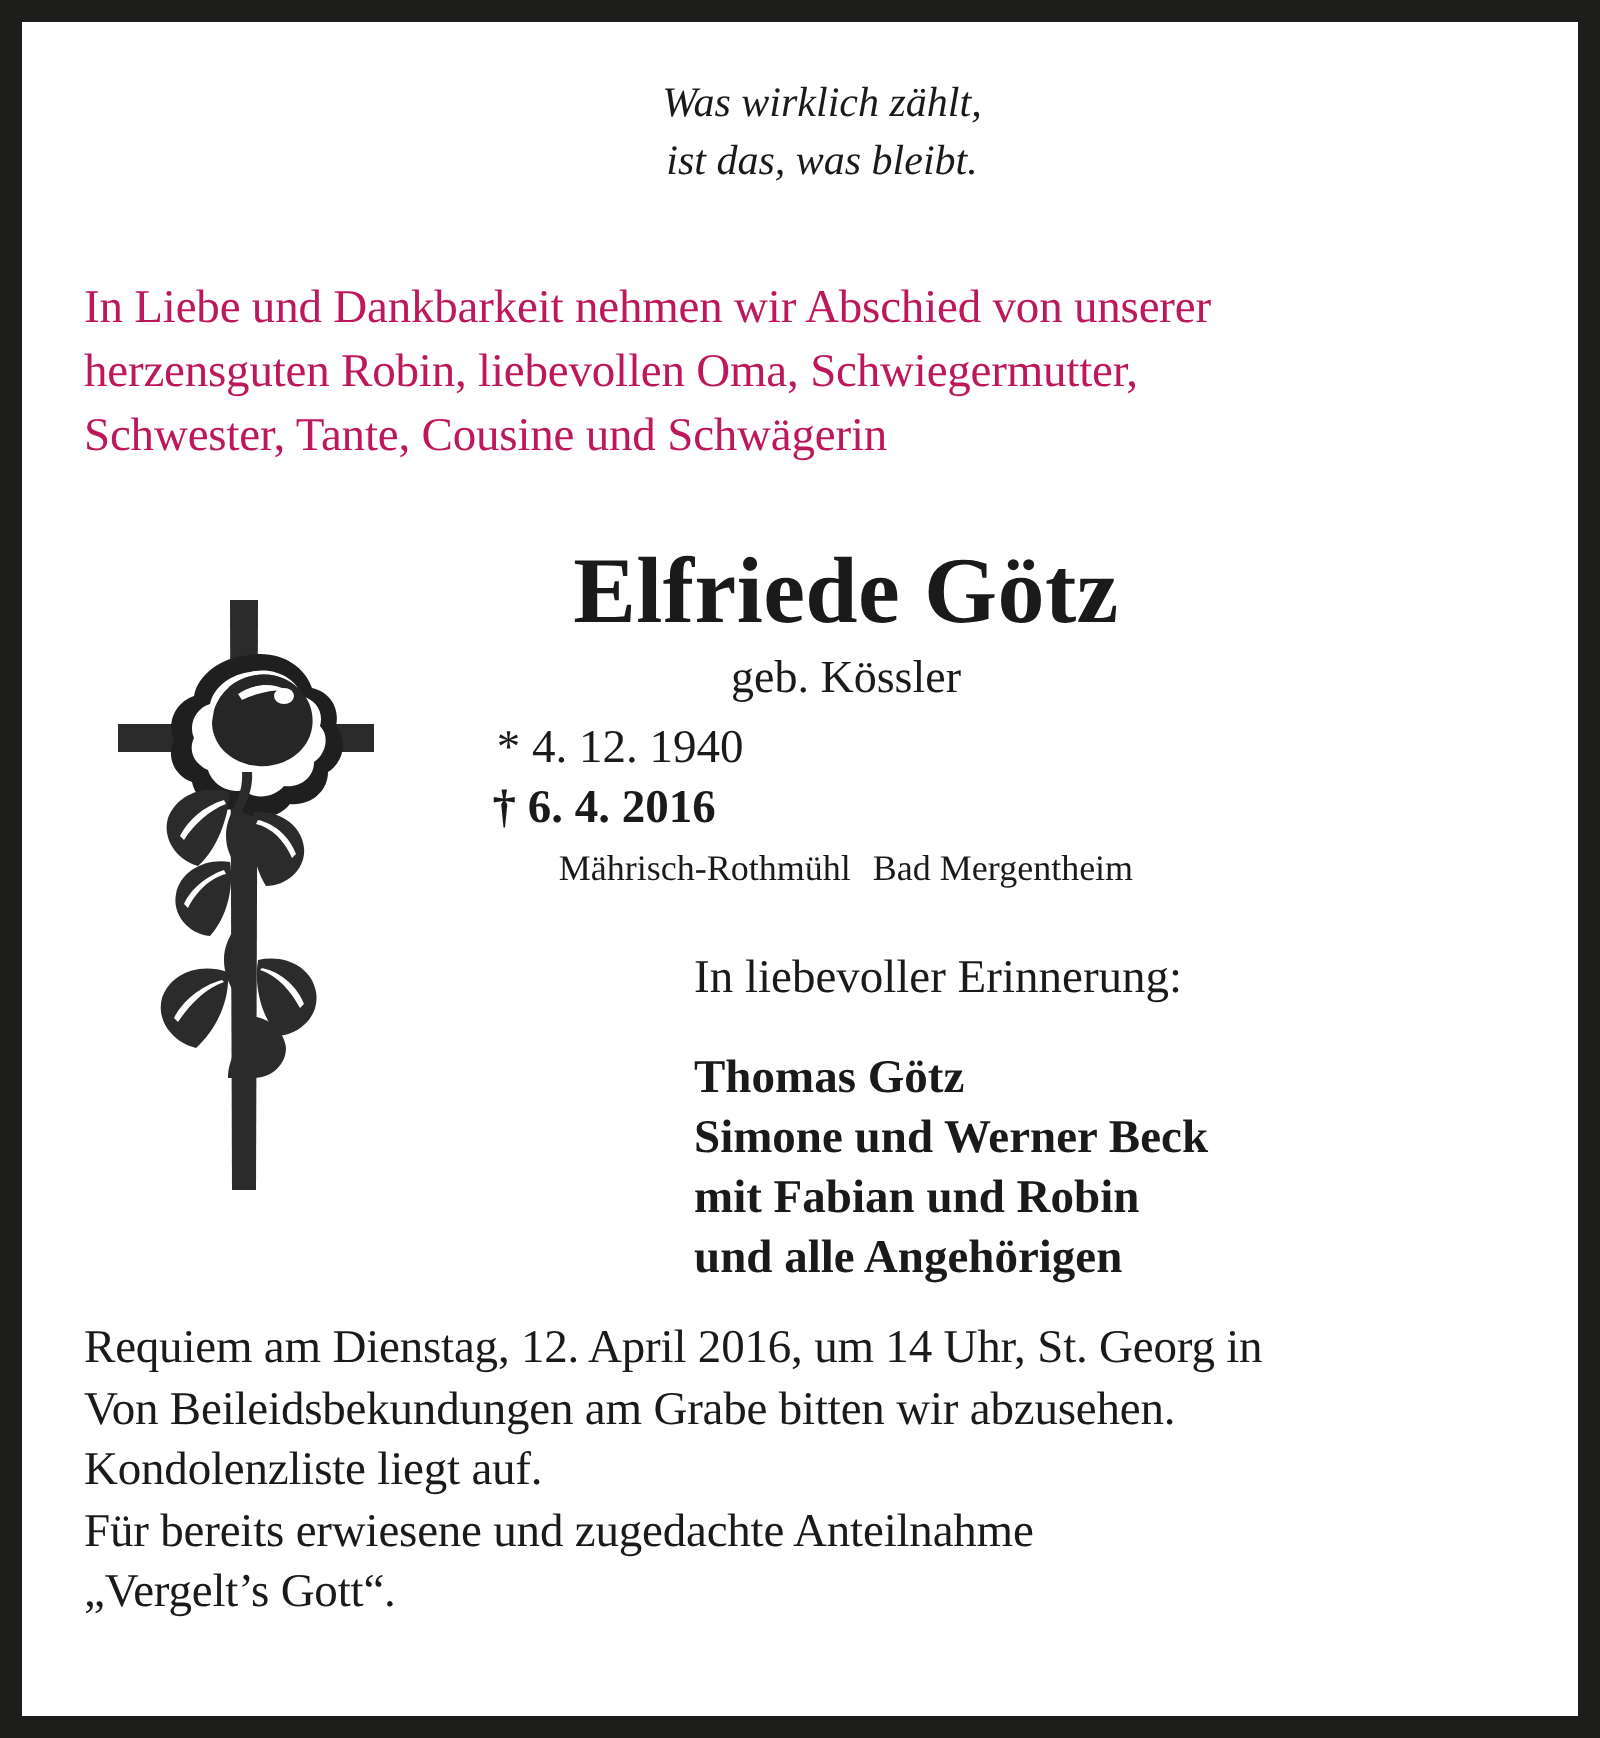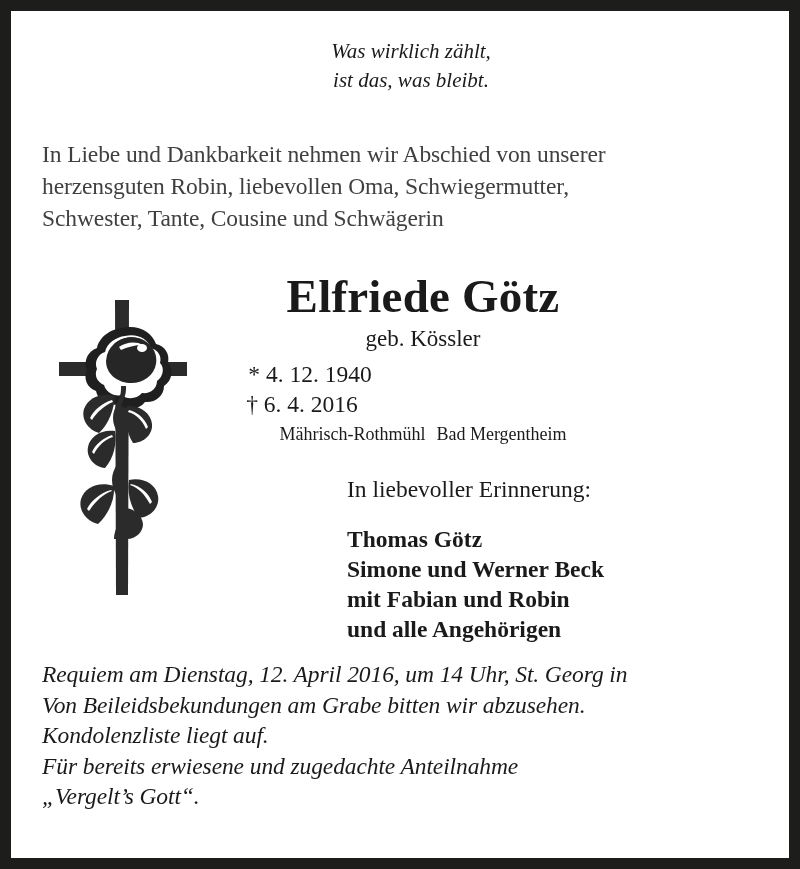--- a/index.html
+++ b/index.html
@@ -51,21 +51,21 @@
 
   
   .intro {
     position: absolute;
     left: 31px;
     top: 127px;
     width: 716px;
     font-size: 23.5px;
     line-height: 32px;
     letter-spacing: -0.1px;
-    color: #404040;
+    color: #be185d;
   }
   .intro .tline { display: block; white-space: nowrap; }
 
   
   .emblem {
     position: absolute;
     left: 34px;
     top: 289px;
     width: 150px;
     height: 295px;
@@ -96,21 +96,21 @@
   .dates-row {
     margin-top: 6px;
     display: flex;
     justify-content: center;
     font-size: 23.5px;
     line-height: 30px;
     flex-direction: column;
   }
   .date-col { white-space: nowrap; }
   .date-col.birth { width: 242px; text-align: center; }
-  .date-col.death { width: 226px; text-align: center; }
+  .date-col.death { width: 226px; text-align: center; font-weight: bold; }
 
   .places-row {
     display: flex;
     justify-content: center;
     font-size: 18px;
     line-height: 30px;
   }
   .place-col { white-space: nowrap; }
   .place-col.birth { padding-right: 11px; }
 
@@ -138,21 +138,21 @@
   
   .closing {
     position: absolute;
     left: 31px;
     top: 648px;
     width: 716px;
     font-size: 23.5px;
     line-height: 30.5px;
     letter-spacing: -0.1px;
   }
-  .closing .cline { display: block; white-space: nowrap; font-style: italic; }
+  .closing .cline { display: block; white-space: nowrap; }
 </style>
 </head>
 <body>
 
 <div class="notice">
   <div class="inner">
 
     <div class="epigraph">
       <span class="eline">Was wirklich zählt,</span>
       <span class="eline">ist das, was bleibt.</span>

